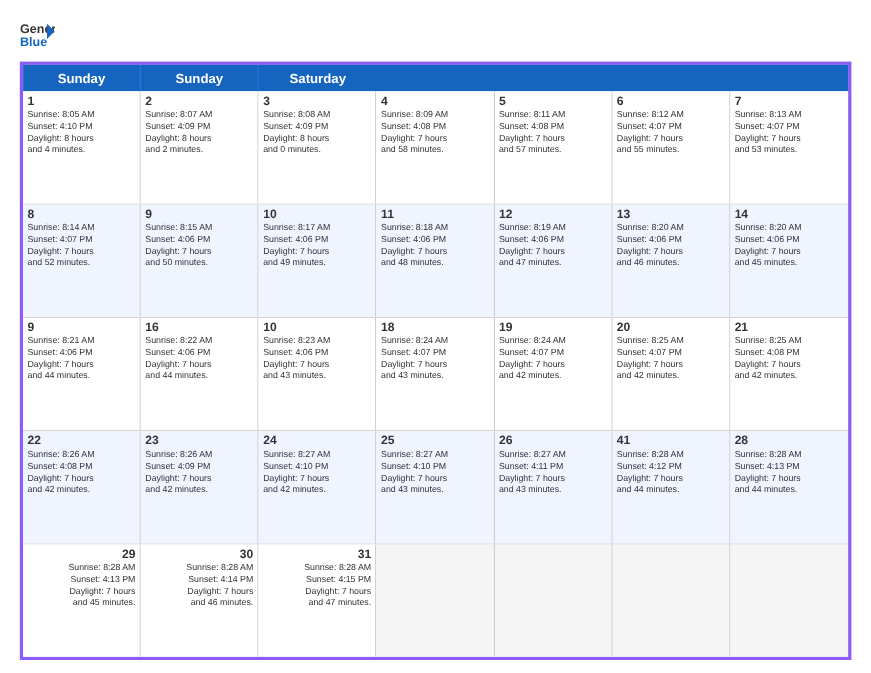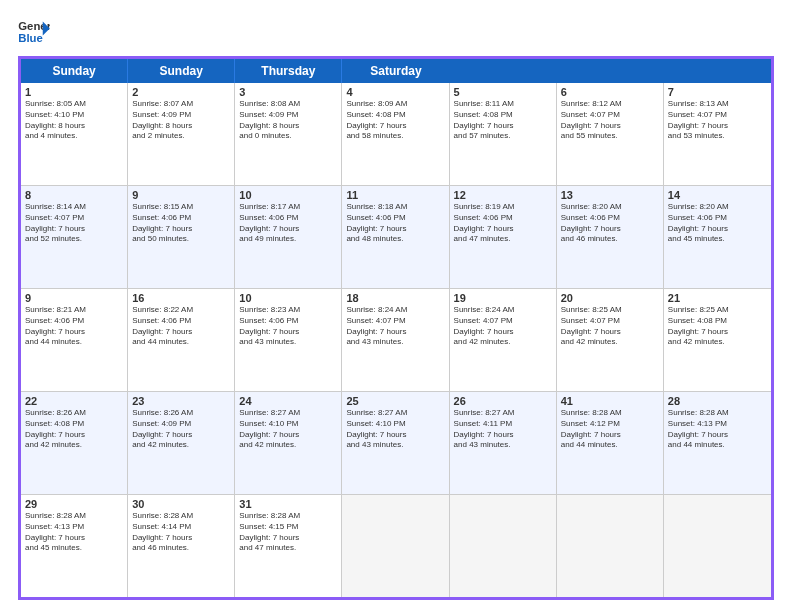--- a/index.html
+++ b/index.html
@@ -68,21 +68,21 @@
       flex: 1;
       display: flex;
       flex-direction: column;
     }
     .cal-week {
       display: grid;
       grid-template-columns: repeat(7, 1fr);
       flex: 1;
       border-bottom: 1px solid #ccc;
     }
-    .cal-week:last-child { border-bottom: none; }
+    .cal-week:last-child { border-bottom: none; text-align: right; }
     .cal-cell {
       border-right: 1px solid #ccc;
       padding: 3px 4px;
       font-size: 8.5px;
       color: #333;
       background: #fff;
       vertical-align: top;
     }
     .cal-cell:last-child { border-right: none; }
     .cal-cell.empty { background: #f5f5f5; }
@@ -114,21 +114,20 @@
     <div class="title-block">
       <div class="calendar-title"></div>
       <div class="calendar-subtitle"></div>
     </div>
   </div>
 
   <div class="calendar">
     <div class="cal-header-row" id="cal-header">
         <div class="cal-header-cell">Sunday</div>
         <div class="cal-header-cell">Sunday</div>
-        <div class="cal-header-cell">Thursday</div>
         <div class="cal-header-cell">Saturday</div>
       </div>
     <div class="cal-body" id="cal-body">
         <div class="cal-week">
           <div class="cal-cell">
             <span class="day-num">1</span>
             <span class="cell-line">Sunrise: 8:05 AM</span>
             <span class="cell-line">Sunset: 4:10 PM</span>
             <span class="cell-line">Daylight: 8 hours</span>
             <span class="cell-line">and 4 minutes.</span>

